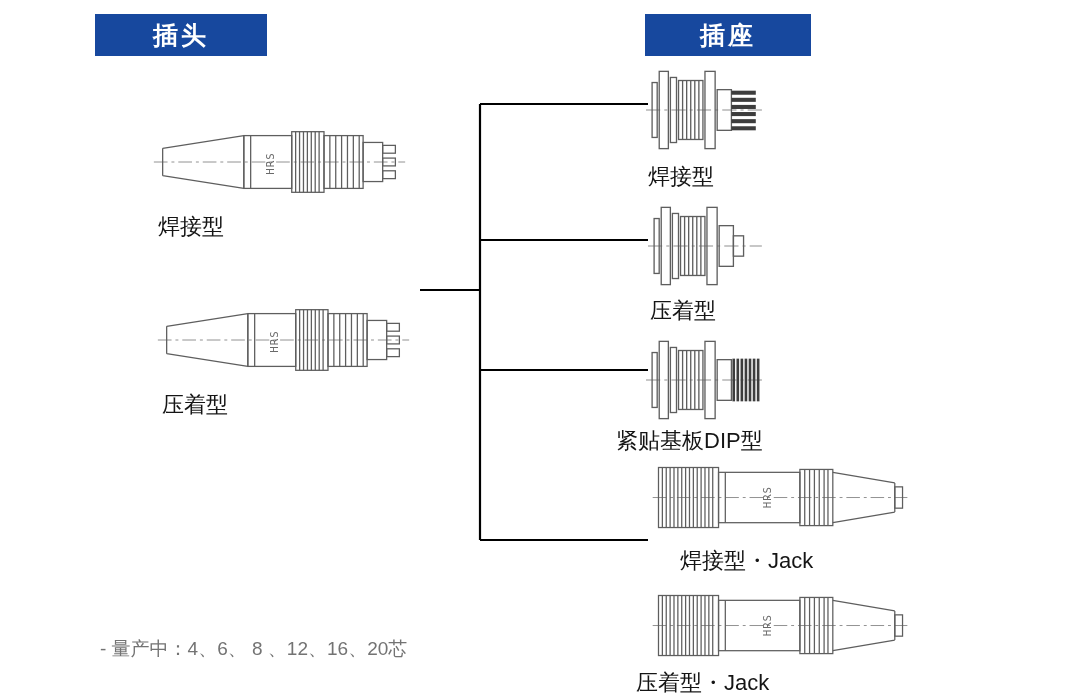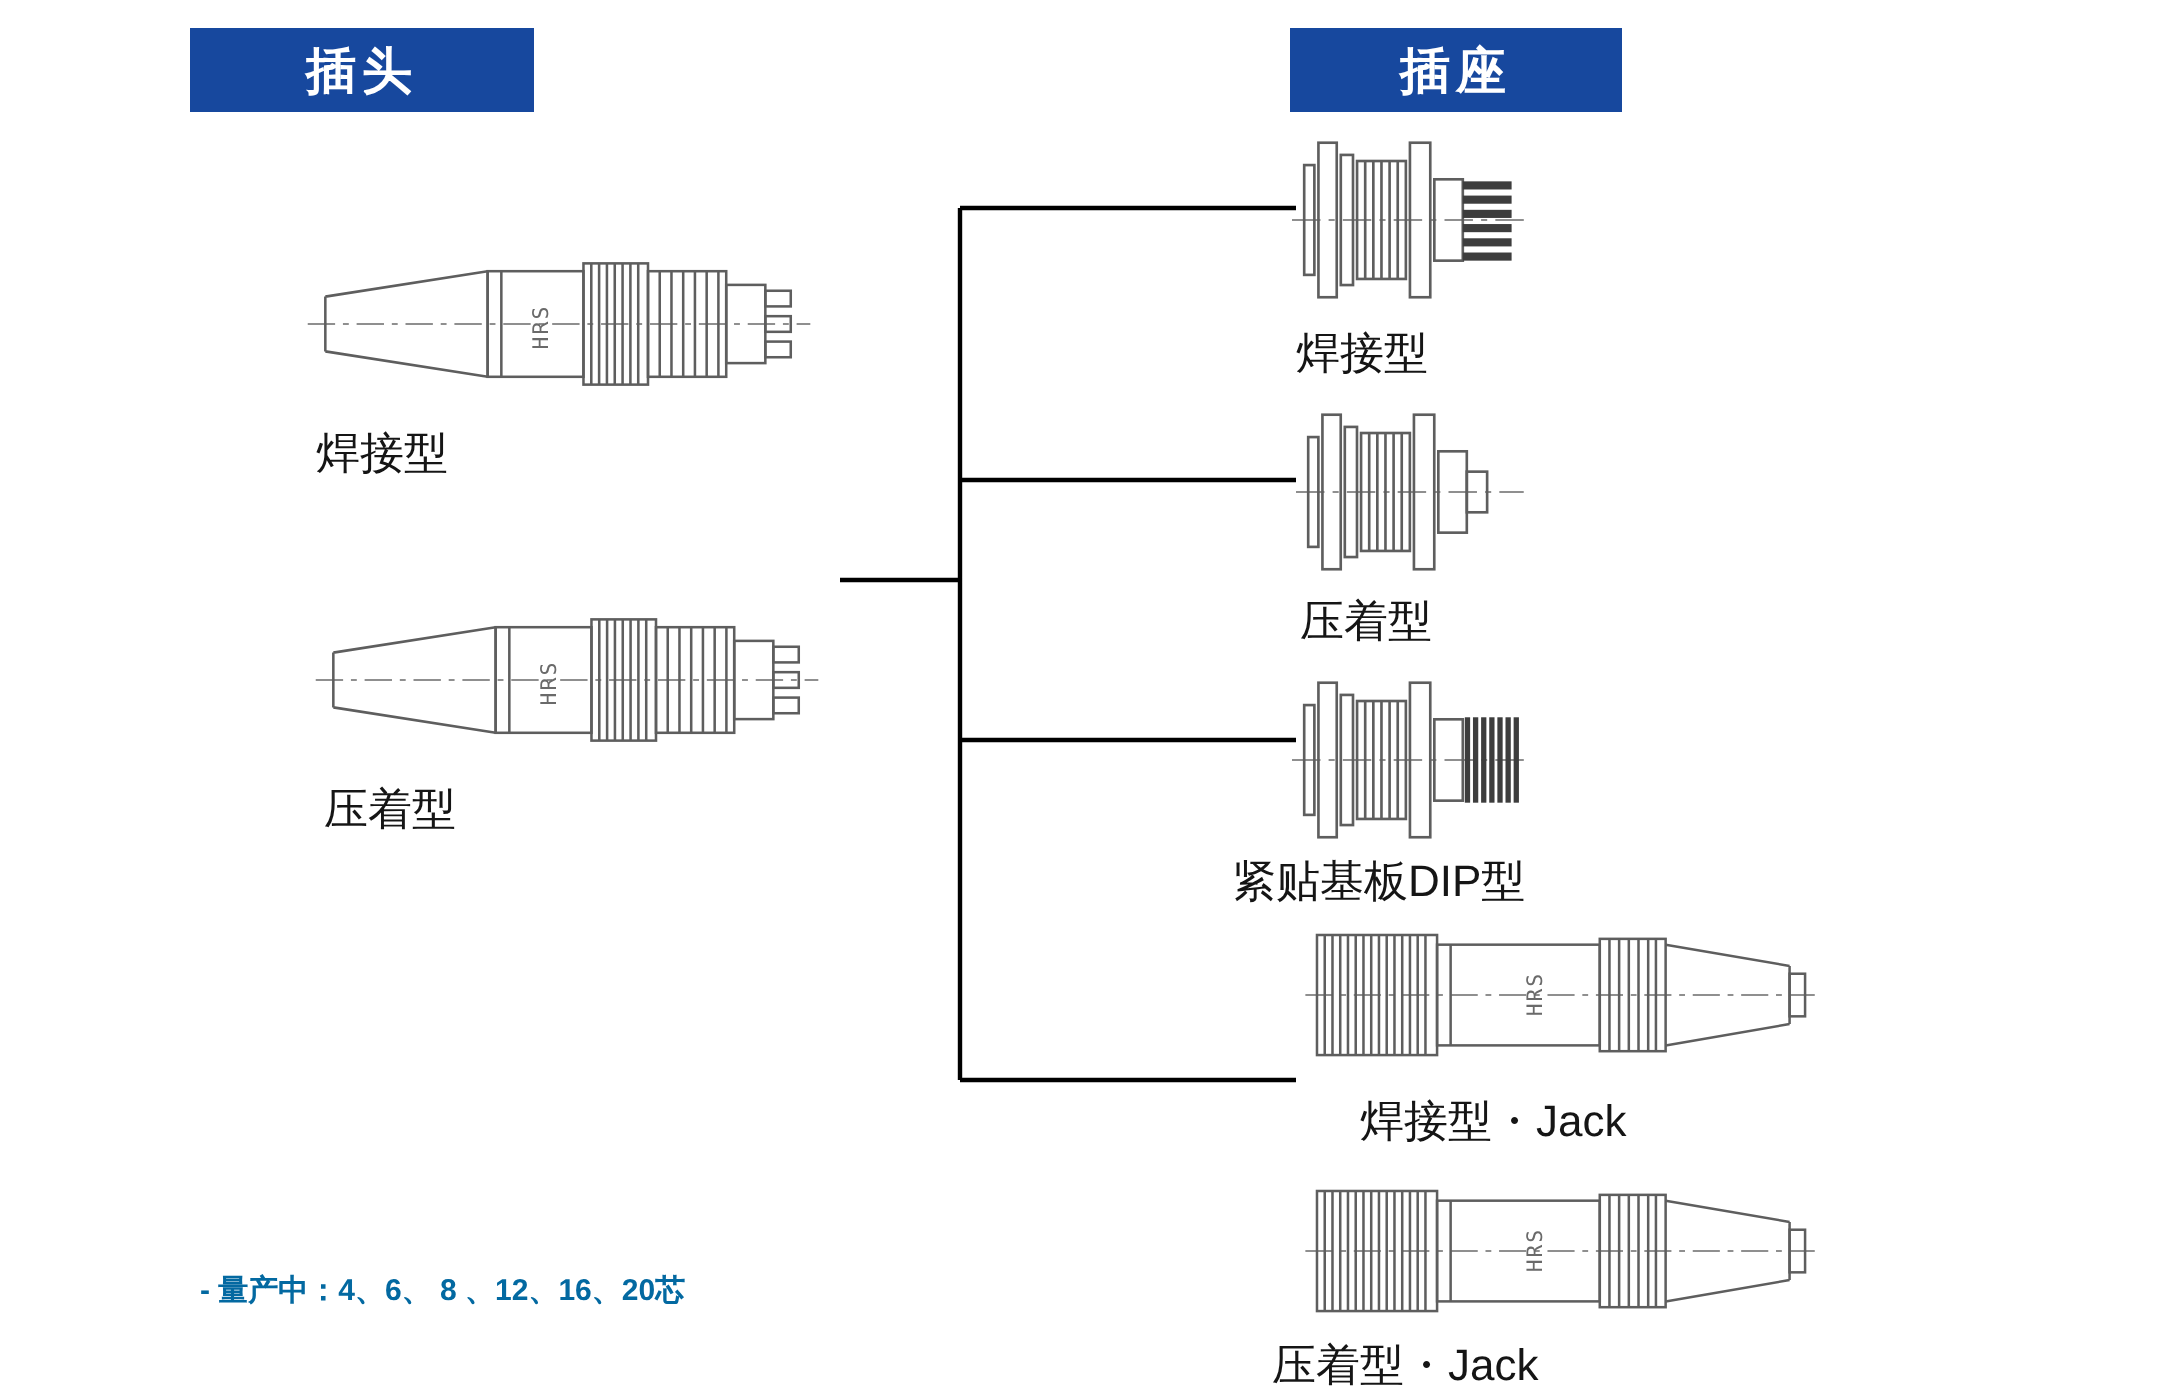--- a/index.html
+++ b/index.html
@@ -14,21 +14,21 @@
   .badge {
     background:var(--header-bg,#17489E);
     color:var(--header-text,#ffffff);
     display:flex; align-items:center; justify-content:center;
     font-weight:bold; font-size:25px; letter-spacing:3px;
   }
   .lbl {
     font-weight:normal; font-size:22px; color:#151515; white-space:nowrap;
   }
   .note {
-    font-weight:bold; font-size:15px; color:#0369a1; white-space:nowrap;
+    font-weight:normal; font-size:19px; color:#737373; white-space:nowrap;
   }
   svg.drawing { display:block; width:100%; height:100%; }
   .ln { stroke:var(--drawing-stroke,#5e5e5e); stroke-width:1.3; fill:none; }
   .cl { stroke:#8f8f8f; stroke-width:1; stroke-dasharray:14 4 3 4; fill:none; }
   .pins { fill:#3d3d3d; stroke:none; }
   .mark {
     fill:#6a6a6a; stroke:none; font-size:11px; letter-spacing:1px;
     font-family:"DejaVu Sans Mono",monospace;
   }
   .tree path { stroke:var(--tree-line,#000000); stroke-width:2.2; fill:none; }

